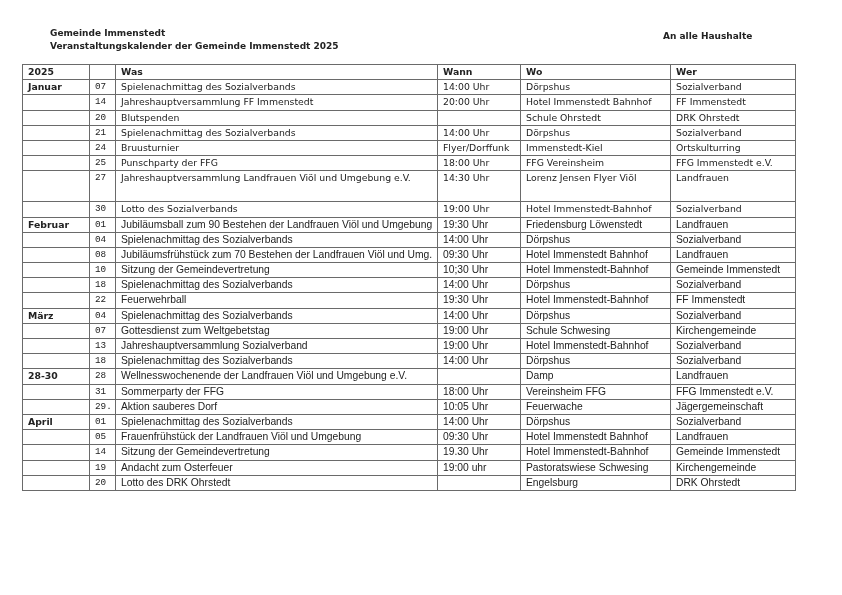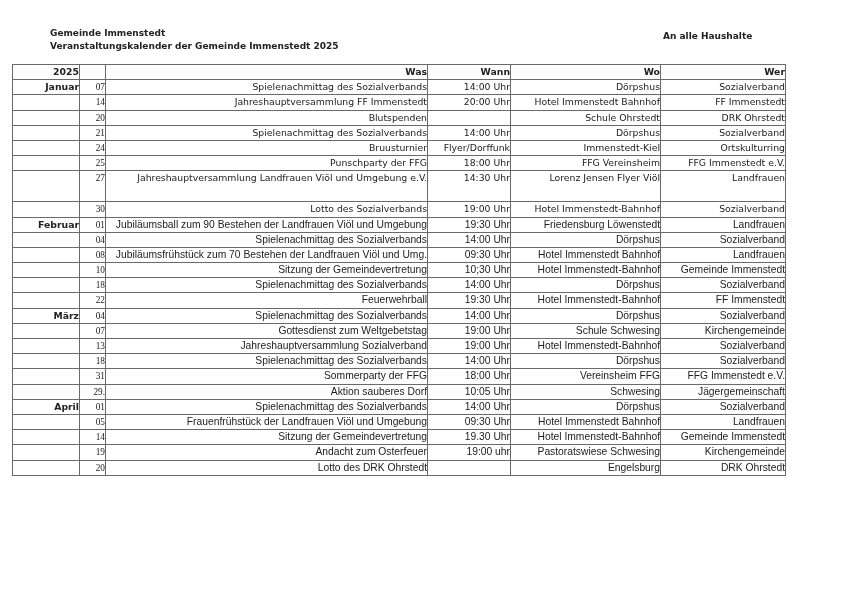--- a/index.html
+++ b/index.html
@@ -5,31 +5,31 @@
   html, body { margin: 0; padding: 0; }
   body {
     width: 842px; height: 595px; background: #ffffff; position: relative; overflow: hidden;
     font-family: "Liberation Sans", sans-serif; color: #1a1a1a;
   }
   .hdr { position: absolute; font-family: "DejaVu Sans", sans-serif; font-weight: bold; font-size: 9px; color: #222; white-space: nowrap; }
   #org { left: 50px; top: 28px; }
   #title { left: 50px; top: 41px; }
   #recipients { left: 663px; top: 31px; }
   table {
-    position: absolute; left: 12px; top: 64px; border-collapse: collapse;
-    table-layout: fixed; width: 773px; text-align: right;
+    position: absolute; left: 22px; top: 64px; border-collapse: collapse;
+    table-layout: fixed; width: 773px;
   }
   td {
     border: 1px solid #6a6a6a; padding: 0 0 0 5px; height: 14.2px; line-height: 14px;
     font-size: 10.3px; white-space: nowrap; overflow: hidden; vertical-align: top; color: #222;
   }
   td.tall { height: 30px; white-space: normal; }
   .cal { font-family: "DejaVu Sans", sans-serif; font-size: 9.3px; }
   .bold { font-weight: bold; }
-  .day { font-family: Liberation Serif, serif; font-size: 9.3px; }
+  .day { font-family: Liberation Mono, monospace; font-size: 9.3px; }
   col.c1 { width: 67px; } col.c2 { width: 26px; } col.c3 { width: 322px; }
   col.c4 { width: 83px; } col.c5 { width: 150px; } col.c6 { width: 125px; }
 </style>
 </head>
 <body>
 
 <div class="hdr" id="org">Gemeinde Immenstedt</div>
 <div class="hdr" id="title">Veranstaltungskalender der Gemeinde Immenstedt 2025</div>
 <div class="hdr" id="recipients">An alle Haushalte</div>
 
@@ -191,33 +191,41 @@
       </tr>
       <tr>
         <td class="cal bold"></td>
         <td class="day">18</td>
         <td>Spielenachmittag des Sozialverbands</td>
         <td>14:00 Uhr</td>
         <td>Dörpshus</td>
         <td>Sozialverband</td>
       </tr>
       <tr>
+        <td class="cal bold">28-30</td>
+        <td class="day">28</td>
+        <td>Wellnesswochenende der Landfrauen Viöl und Umgebung e.V.</td>
+        <td></td>
+        <td>Damp</td>
+        <td>Landfrauen</td>
+      </tr>
+      <tr>
         <td class="cal bold"></td>
         <td class="day">31</td>
         <td>Sommerparty der FFG</td>
         <td>18:00 Uhr</td>
         <td>Vereinsheim FFG</td>
         <td>FFG Immenstedt e.V.</td>
       </tr>
       <tr>
         <td class="cal bold"></td>
         <td class="day">29.</td>
         <td>Aktion sauberes Dorf</td>
         <td>10:05 Uhr</td>
-        <td>Schwesing</td>
+        <td>Feuerwache</td>
         <td>Jägergemeinschaft</td>
       </tr>
       <tr>
         <td class="cal bold">April</td>
         <td class="day">01</td>
         <td>Spielenachmittag des Sozialverbands</td>
         <td>14:00 Uhr</td>
         <td>Dörpshus</td>
         <td>Sozialverband</td>
       </tr>

